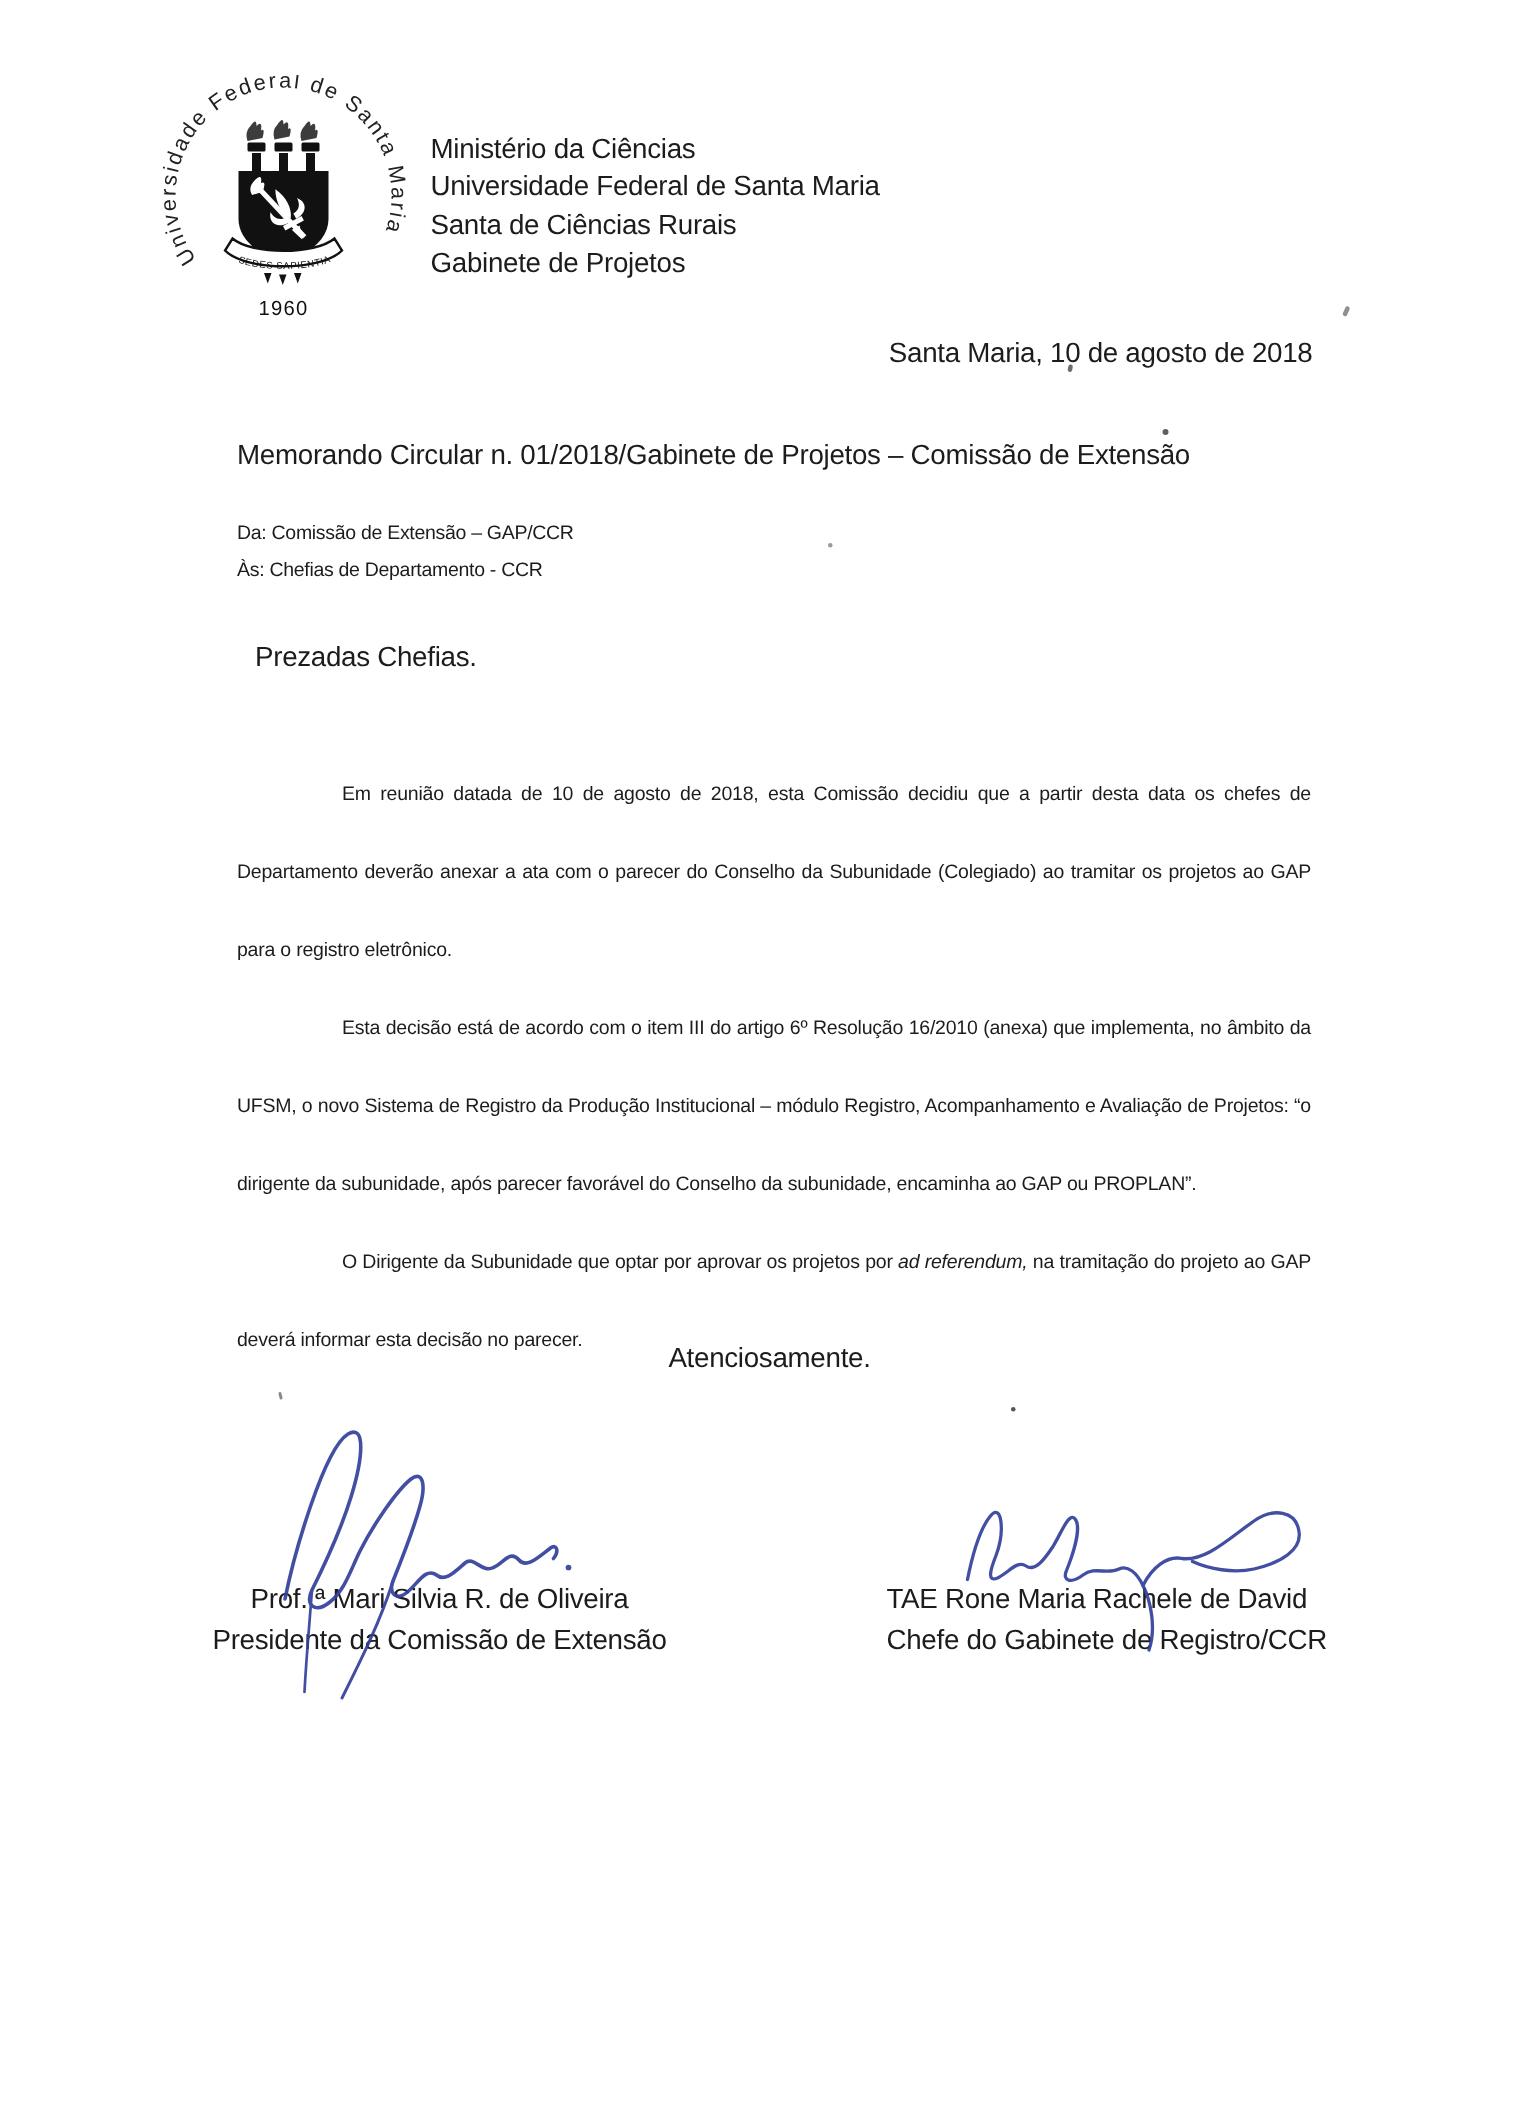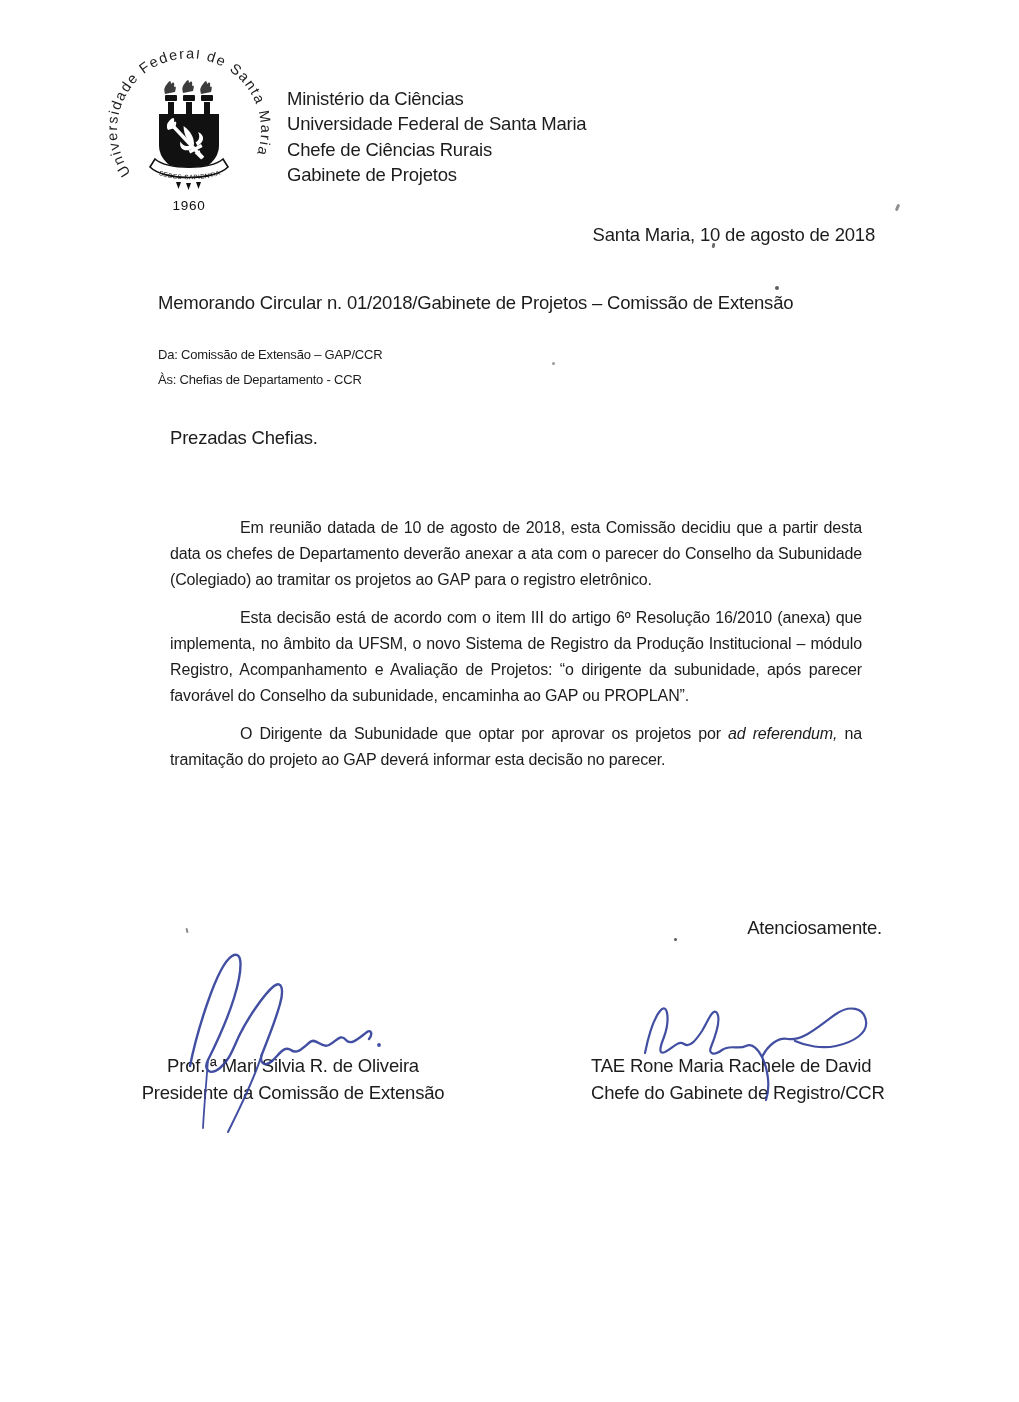--- a/index.html
+++ b/index.html
@@ -17,24 +17,24 @@
   .org-lines{left:287px;top:86px;font-size:18.5px;line-height:25.4px;letter-spacing:-0.2px;}
   .logo{left:104px;top:50px;width:168px;height:172px;}
   
   .date-line{left:165px;top:224px;width:710px;text-align:right;font-size:18.5px;letter-spacing:-0.2px;}
   
   .subject{left:158px;top:292px;width:760px;font-size:18.5px;letter-spacing:-0.2px;}
   .from-to{left:158px;top:342px;font-size:13px;line-height:25.4px;letter-spacing:-0.2px;}
   .salutation{left:170px;top:427px;font-size:18.5px;letter-spacing:-0.2px;}
   
   .body-text{left:158px;top:503px;width:716px;text-align:justify;}
-  .body-text p{margin:12px;text-indent:70px;font-size:16px;line-height:26px;letter-spacing:-0.15px;}
+  .body-text p{margin:0;text-indent:70px;font-size:13px;line-height:52px;letter-spacing:-0.15px;}
   .body-text .it{font-style:italic;}
   
-  .closing{left:172px;top:894px;width:710px;text-align:right;font-size:18.5px;letter-spacing:-0.2px;margin-top:23px;}
+  .closing{left:158px;top:894px;width:710px;text-align:center;font-size:18.5px;letter-spacing:-0.2px;}
   
   .sig-ink{z-index:3;pointer-events:none;}
   .sig-ink-left{left:168px;top:946px;width:235px;height:190px;}
   .sig-ink-right{left:616px;top:993px;width:262px;height:118px;}
   .sig-text{font-size:18.5px;line-height:27.4px;letter-spacing:-0.2px;z-index:2;}
   .sig-text-left{left:118px;top:1052px;width:350px;text-align:center;}
   .sig-text-right{left:591px;top:1052px;width:310px;text-align:left;}
   
   .artifact{position:absolute;background:#7b7b7b;border-radius:50%;}
   .a1{left:896px;top:204px;width:3px;height:7px;transform:rotate(24deg);background:#8f8f8f;border-radius:2px;}
@@ -101,21 +101,21 @@
         <path d="M 82 133 l 5 0 l -2.5 7 z"></path>
         <path d="M 92 132 l 5 0 l -2.5 7 z"></path>
       </g>
     </g>
     <text x="85" y="160" font-size="13.5" letter-spacing="0.8" text-anchor="middle" fill="#111">1960</text>
   </svg>
 
   <div class="abs org-lines">
     <div>Ministério da Ciências</div>
     <div>Universidade Federal de Santa Maria</div>
-    <div>Chefe de Ciências Rurais</div>
+    <div>Santa de Ciências Rurais</div>
     <div>Gabinete de Projetos</div>
   </div>
 
   <div class="abs date-line">Santa Maria, 10 de agosto de 2018</div>
 
   <div class="abs subject">Memorando Circular n. 01/2018/Gabinete de Projetos – Comissão de Extensão</div>
   <div class="abs from-to">
     <div>Da: Comissão de Extensão – GAP/CCR</div>
     <div>Às: Chefias de Departamento - CCR</div>
   </div>

